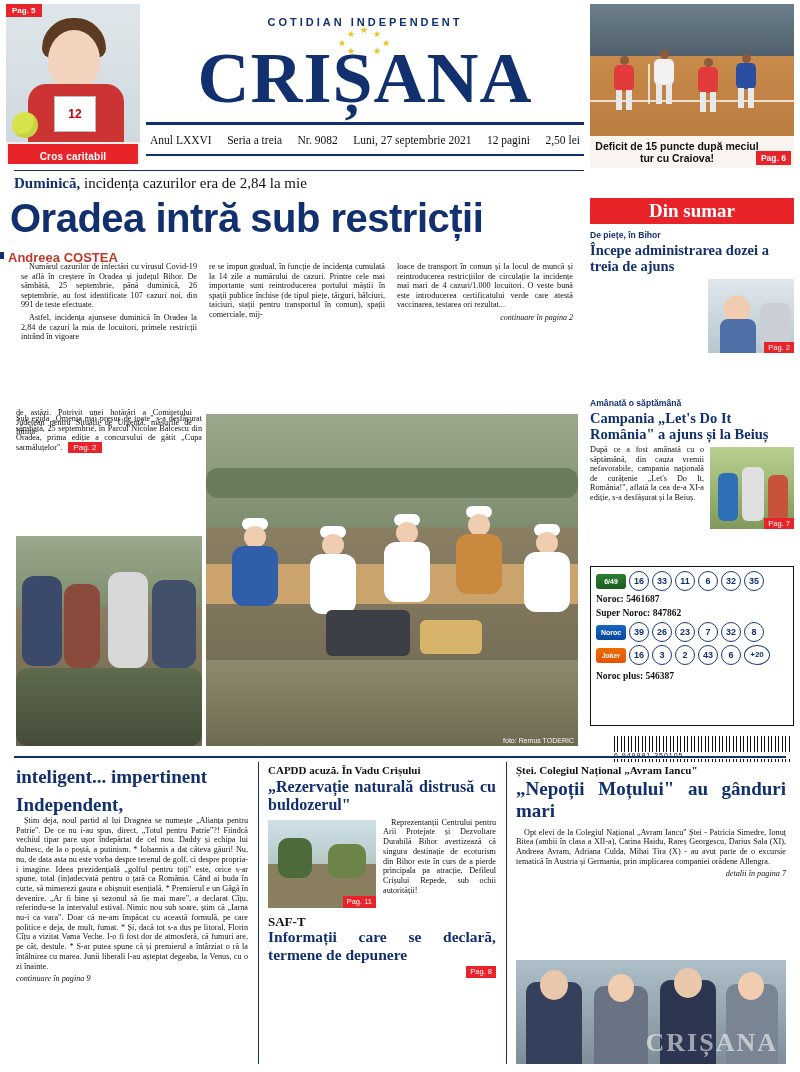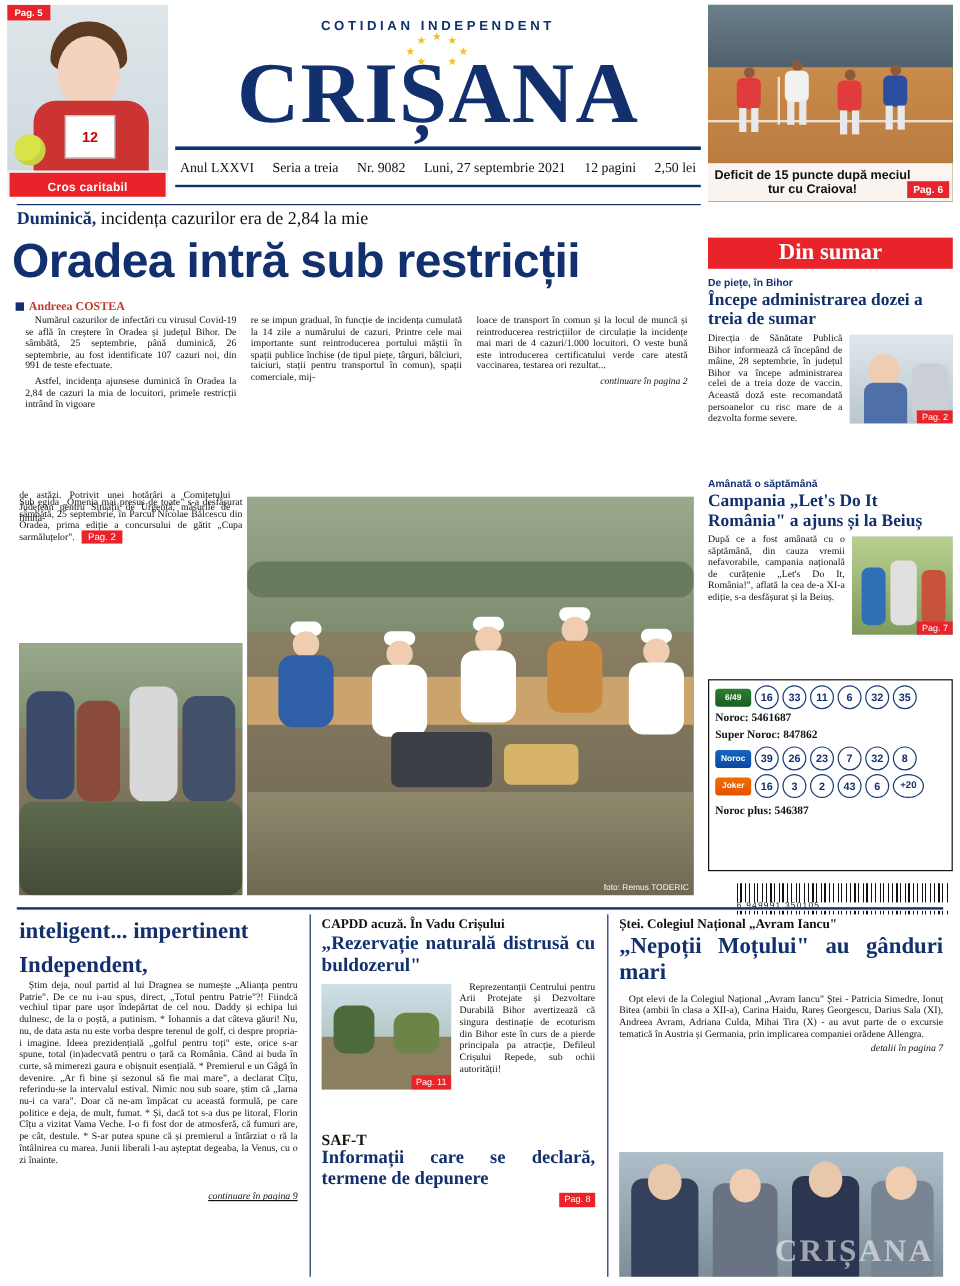--- a/index.html
+++ b/index.html
@@ -46,21 +46,21 @@
   .pl .torso{position:absolute;width:20px;height:26px;left:0;top:9px;border-radius:5px;}
   .pl .leg{position:absolute;width:6px;height:20px;background:#e8e8e8;top:34px;}
   .mr-cap{position:absolute;left:0;bottom:0;width:204px;background:rgba(255,255,255,.92);color:#111;font-family:"Liberation Sans",sans-serif;font-size:10.5px;font-weight:bold;line-height:12px;padding:4px 34px 4px 4px;box-sizing:border-box;}
   .mr-cap .pag{position:absolute;right:3px;bottom:3px;background:#e8232a;color:#fff;font-size:8.5px;padding:1px 5px;}
 
   
   .rule-thick{position:absolute;background:#12306e;}
   .sub-headline{position:absolute;left:14px;top:175px;width:560px;font-family:"Liberation Serif",serif;font-size:15px;color:#111;}
   .sub-headline b{color:#12306e;}
   .headline{position:absolute;left:10px;top:196px;width:570px;font-family:"Liberation Sans",sans-serif;font-weight:bold;font-size:40px;line-height:44px;color:#12306e;letter-spacing:-.5px;}
-  .byline{position:absolute;left:24px;top:250px;font-family:Liberation Serif, serif;font-size:10px;font-weight:bold;color:#c0392b;}
+  .byline{position:absolute;left:8px;top:250px;font-family:Liberation Sans, sans-serif;font-size:13px;font-weight:bold;color:#c0392b;}
   .byline:before{content:"";position:absolute;left:-11px;top:2px;width:7px;height:7px;background:#12306e;}
 
   .art-cols{position:absolute;left:16px;top:262px;width:562px;height:148px;
     display:flex;gap:12px;justify-content:center;}
   .art-col{width:176px;font-size:8.2px;line-height:9.6px;text-align:justify;color:#111;}
   .art-col p{margin:0 0 3px 0;}
   .art-col .ind{text-indent:8px;}
   .cont{font-style:italic;text-align:right;font-size:8px;color:#111;}
 
   
@@ -273,29 +273,28 @@
     <div class="pot" style="left:120px;top:196px;width:84px;height:46px;"></div>
     <div class="pot" style="left:214px;top:206px;width:62px;height:34px;background:#d8b36a;"></div>
     <div class="blob" style="left:0;top:246px;width:372px;height:86px;background:linear-gradient(#8f8a6d,#6e6a52);border-radius:0;"></div>
     <div class="credit">foto: Remus TODERIC</div>
   </div>
 
   <div class="din-sumar">Din sumar</div>
 
   <div class="rs-item" style="top:230px;">
     <p class="rs-kicker">De piețe, în Bihor</p>
-    <p class="rs-title">Începe administrarea dozei a treia de sumar</p>
+    <p class="rs-title">Începe administrarea dozei a treia de ajuns</p>
     <div class="rs-photo">
       <div style="position:absolute;inset:0;background:linear-gradient(#dfe7ec,#b9c6cf);"></div>
       <div style="position:absolute;left:16px;top:16px;width:26px;height:28px;border-radius:50%;background:#f0cdb0;"></div>
       <div style="position:absolute;left:12px;top:40px;width:36px;height:34px;background:#4f6fa8;border-radius:8px 8px 0 0;"></div>
       <div style="position:absolute;left:52px;top:24px;width:30px;height:50px;background:#c9cfd4;border-radius:8px;"></div>
       <div class="pag">Pag. 2</div>
     </div>
-    <p class="rs-body">Direcția de Sănătate Publică Bihor informează că începând de mâine, 28 septembrie, în județul Bihor va începe administrarea celei de a treia doze de vaccin. Această doză este recomandată persoanelor cu risc mare de a dezvolta forme severe.</p>
   </div>
 
   <div class="rs-item" style="top:398px;">
     <p class="rs-kicker">Amânată o săptămână</p>
     <p class="rs-title">Campania „Let's Do It România" a ajuns și la Beiuș</p>
     <div class="rs-photo" style="width:84px;height:82px;">
       <div style="position:absolute;inset:0;background:linear-gradient(#b9d08f,#7f9a5c);"></div>
       <div style="position:absolute;left:8px;top:26px;width:20px;height:48px;background:#2f6fb5;border-radius:6px;"></div>
       <div style="position:absolute;left:32px;top:20px;width:22px;height:54px;background:#e0e0e0;border-radius:6px;"></div>
       <div style="position:absolute;left:58px;top:28px;width:20px;height:46px;background:#c7533d;border-radius:6px;"></div>
@@ -342,36 +341,36 @@
   <div class="barcode-num">6  949991  350105</div>
 
   <div class="hr-main"></div>
   <div class="vr" style="left:258px;top:762px;height:302px;"></div>
   <div class="vr" style="left:506px;top:762px;height:302px;"></div>
 
   <div class="bcol" style="left:16px;top:766px;width:232px;">
     <div class="btitle" style="font-size:19px;line-height:22px;margin-bottom:6px;">inteligent... impertinent</div>
     <div class="btitle" style="font-size:19px;line-height:22px;">Independent,</div>
     <div style="text-indent:8px;">Știm deja, noul partid al lui Dragnea se numește „Alianța pentru Patrie". De ce nu i-au spus, direct, „Totul pentru Patrie"?! Fiindcă vechiul tipar pare ușor îndepărtat de cel nou. Daddy și echipa lui dulnesc, de la o poștă, a putinism. * Iohannis a dat câteva găuri! Nu, nu, de data asta nu este vorba despre terenul de golf, ci despre propria-i imagine. Ideea prezidențială „golful pentru toți" este, orice s-ar spune, total (in)adecvată pentru o țară ca România. Când ai buda în curte, să mimerezi gaura e obișnuit esențială. * Premierul e un Gâgă în devenire. „Ar fi bine și sezonul să fie mai mare", a declarat Cîțu, referindu-se la intervalul estival. Nimic nou sub soare, știm că „Iarna nu-i ca vara". Doar că ne-am împăcat cu această formulă, pe care politice e deja, de mult, fumat. * Și, dacă tot s-a dus pe litoral, Florin Cîțu a vizitat Vama Veche. I-o fi fost dor de atmosferă, că fumuri are, pe cât, destule. * S-ar putea spune că și premierul a întârziat o ră la întâlnirea cu marea. Junii liberali l-au așteptat degeaba, la Venus, cu o zi înainte.</div>
-    <div style="text-align:right;font-style:italic;margin-top:21px;text-decoration:underline;">continuare în pagina 9</div>
+    <div style="text-align:left;font-style:italic;margin-top:3px;">continuare în pagina 9</div>
   </div>
 
   <div class="bcol" style="left:268px;top:766px;width:228px;">
     <div class="bkicker">CAPDD acuză. În Vadu Crișului</div>
     <div class="btitle" style="font-size:16px;line-height:18px;margin:2px 0 4px 0;">„Rezervație naturală distrusă cu buldozerul"</div>
     <div class="ph" style="float:left;width:108px;height:88px;margin:2px 7px 3px 0;">
       <div style="position:absolute;inset:0;background:linear-gradient(#cfe0ea,#9bb0a0);"></div>
       <div style="position:absolute;left:0;top:44px;width:108px;height:44px;background:#8a7f5e;"></div>
       <div style="position:absolute;left:10px;top:18px;width:34px;height:40px;background:#4d6b3a;border-radius:10px;"></div>
       <div style="position:absolute;left:60px;top:24px;width:38px;height:34px;background:#6d8448;border-radius:10px;"></div>
       <div class="pag" style="right:0;bottom:0;">Pag. 11</div>
     </div>
     <div style="text-indent:8px;">Reprezentanții Centrului pentru Arii Protejate și Dezvoltare Durabilă Bihor avertizează că singura destinație de ecoturism din Bihor este în curs de a pierde principala pa atracție, Defileul Crișului Repede, sub ochii autorității!</div>
     <div style="clear:both;height:6px;"></div>
-    <div class="bkicker" style="font-size:13px;margin-top:28px;">SAF-T</div>
+    <div class="bkicker" style="font-size:13px;">SAF-T</div>
     <div class="btitle" style="font-size:15.5px;line-height:18px;margin-top:2px;">Informații care se declară, termene de depunere</div>
     <span class="pag-float" style="float:right;margin-top:2px;">Pag. 8</span>
   </div>
 
   <div class="bcol" style="left:516px;top:766px;width:270px;">
     <div class="bkicker">Ștei. Colegiul Național „Avram Iancu"</div>
     <div class="btitle" style="font-size:19px;line-height:22px;margin:2px 0 6px 0;">„Nepoții Moțului" au gânduri mari</div>
     <div style="text-indent:8px;">Opt elevi de la Colegiul Național „Avram Iancu" Ștei - Patricia Simedre, Ionuț Bitea (ambii în clasa a XII-a), Carina Haidu, Rareș Georgescu, Darius Sala (XI), Andreea Avram, Adriana Culda, Mihai Tira (X) - au avut parte de o excursie tematică în Austria și Germania, prin implicarea companiei orădene Allengra.</div>
     <div style="text-align:right;font-style:italic;margin-top:2px;">detalii în pagina 7</div>
   </div>

